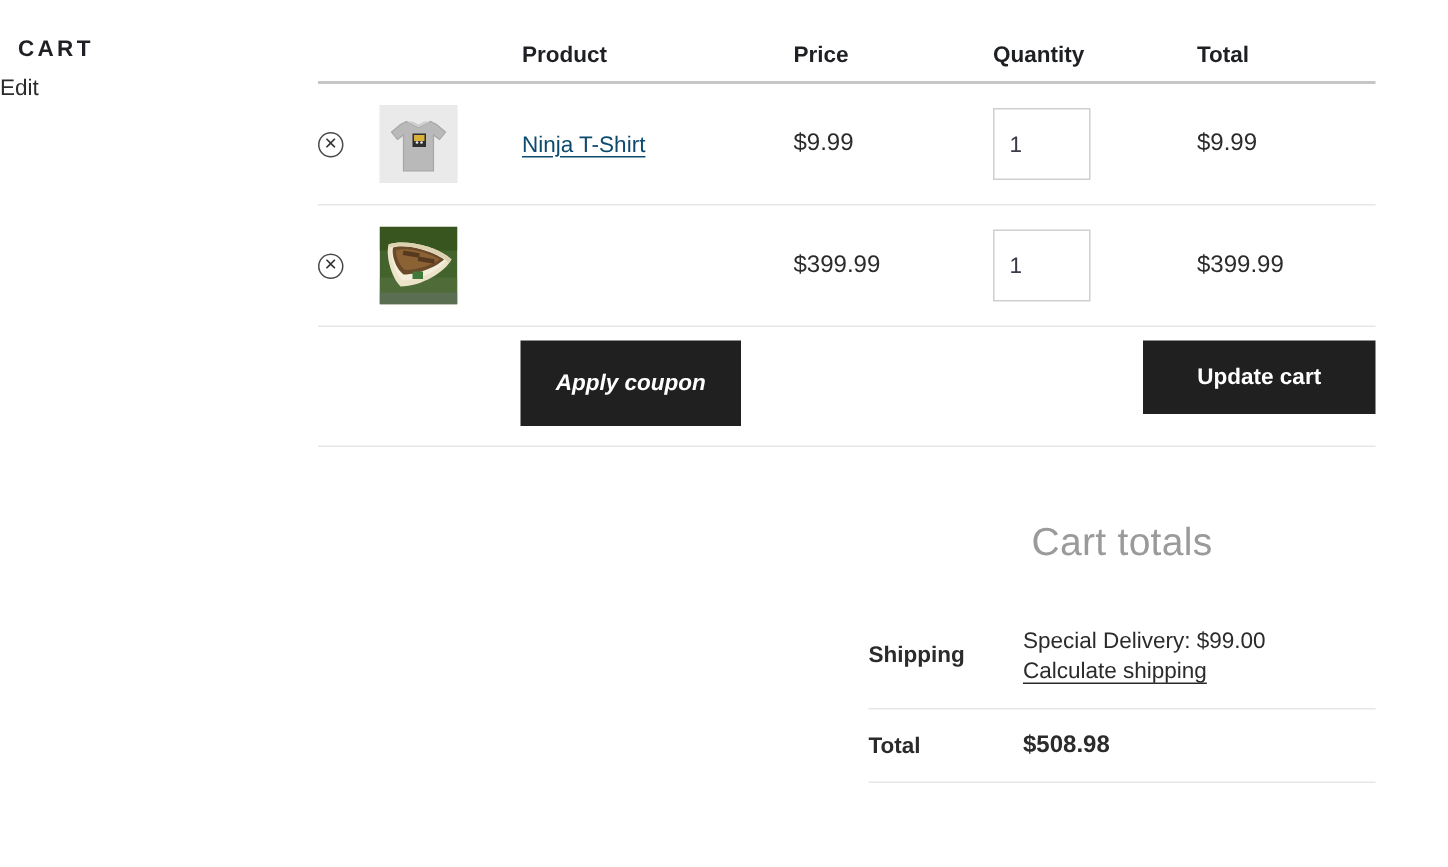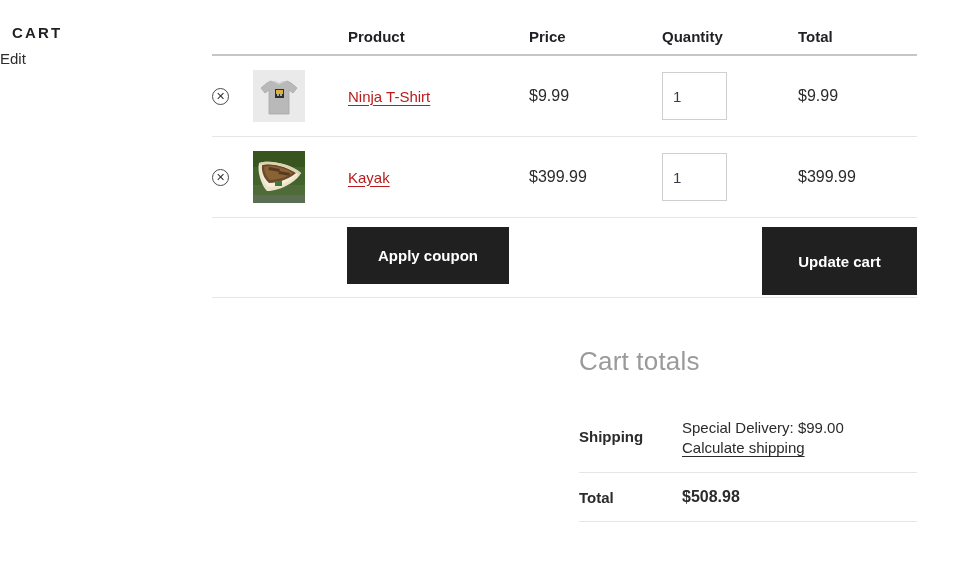--- a/index.html
+++ b/index.html
@@ -52,21 +52,21 @@
     font-size: 11px; line-height: 1; color: #333;
     cursor: pointer; background: #fff; user-select: none;
   }
 
   .thumb {
     width: 52px; height: 52px; overflow: hidden; display: block;
     background: #eceaea;
   }
 
   .product-link {
-    font-size: 15px; color: #b91c1c; text-decoration: underline;
+    font-size: 15px; color: #0c4a6e; text-decoration: underline;
     text-underline-offset: 3px; cursor: pointer;
   }
 
   .qty-input {
     width: 65px; height: 48px;
     border: 1px solid #cfcfcf; background: #fff;
     font-family: "Liberation Sans", sans-serif;
     font-size: 15px; color: #3a3a4a; padding: 0 10px;
   }
 
@@ -81,28 +81,28 @@
   }
   .coupon-input::placeholder { color: #3c3c3c; opacity: 1; }
   .btn-dark {
     position: absolute; top: 9px;
     background: #202020; color: #ffffff;
     border: none; cursor: pointer;
     font-family: "Liberation Sans", sans-serif;
     font-size: 15px; font-weight: bold;
     display: flex; align-items: center; justify-content: center;
   }
-  .btn-apply  { left: 135px; width: 162px; height: 57px; }
-  .btn-update { left: 550px; width: 155px; height: 68px; }
+  .btn-apply  { left: 135px; width: 147px; height: 57px; font-style: italic; }
+  .btn-update { left: 550px; width: 155px; height: 49px; }
 
   
   .totals { position: absolute; left: 579px; top: 346px; width: 338px; }
   .totals-title {
     font-size: 26px; color: #9a9a9a; font-weight: normal;
-    margin: 0 0 27px 0; letter-spacing: 0.2px;
+    margin: 0 0 27px 0; letter-spacing: 0.2px; text-align: center;
   }
   .totals-table { width: 100%; border-collapse: collapse; }
   .totals-table td {
     padding: 10px 0; vertical-align: middle;
     font-size: 15px; color: #2b2b2b;
     border-bottom: 1px solid #e6e6e6;
   }
   .totals-table tr:first-child td { border-top: none; }
   .t-label { width: 103px; font-weight: bold; color: #1f2024; }
   .t-value { color: #2b2b2b; }
@@ -175,23 +175,20 @@
             <path d="M6 12 C18 8 40 14 48 22 C44 30 28 40 14 40 C8 34 4 20 6 12 Z" fill="#ece3c8"></path>
             <path d="M8 13 C19 10 38 16 45 22 C41 28 28 36 15 36 C10 31 7 20 8 13 Z" fill="#f4efdb"></path>
             <path d="M9 14 C19 11 36 17 43 22 C39 26 27 32 16 32 C11 28 8 20 9 14 Z" fill="#6b4a2a"></path>
             <path d="M11 16 C19 13 34 18 40 22 C36 25 26 29 17 29 C13 26 11 20 11 16 Z" fill="#8a6234"></path>
             <rect x="16" y="16" width="11" height="3" fill="#57391f" transform="rotate(10 16 16)"></rect>
             <rect x="26" y="20" width="11" height="3" fill="#57391f" transform="rotate(10 26 20)"></rect>
             <path d="M6 12 C18 8 40 14 48 22 L46 24 C38 16 18 11 7 14 Z" fill="#dcd2b0"></path>
             <rect x="22" y="30" width="7" height="5" fill="#3f7a3a"></rect>
           </svg>
         </span>
-      </div>
-      <div class="col c-product">
-        <a class="product-link">Kayak</a>
       </div>
       <div class="col c-price">$399.99</div>
       <div class="col c-qty">
         <input class="qty-input" type="text" value="1" style="">
       </div>
       <div class="col c-total">$399.99</div>
     </div>
 
     <div class="actions-row">
       <button class="btn-dark btn-apply">Apply coupon</button>

